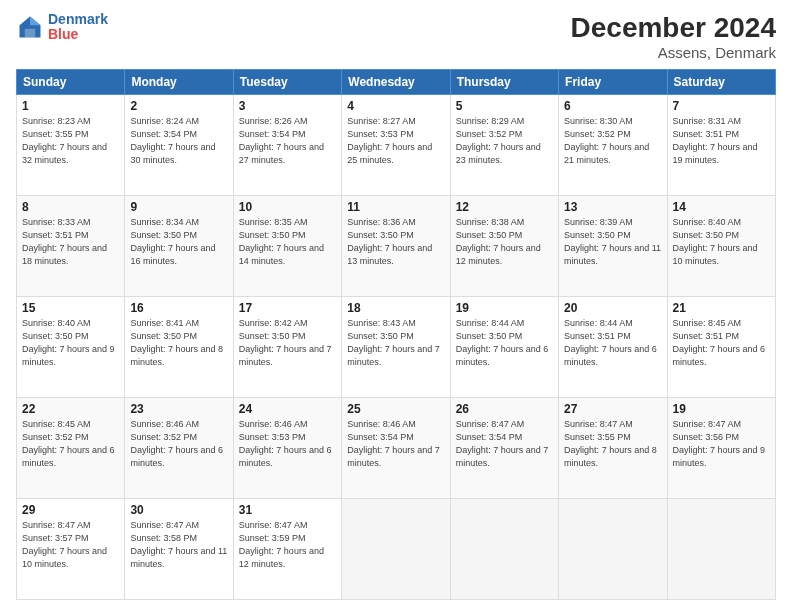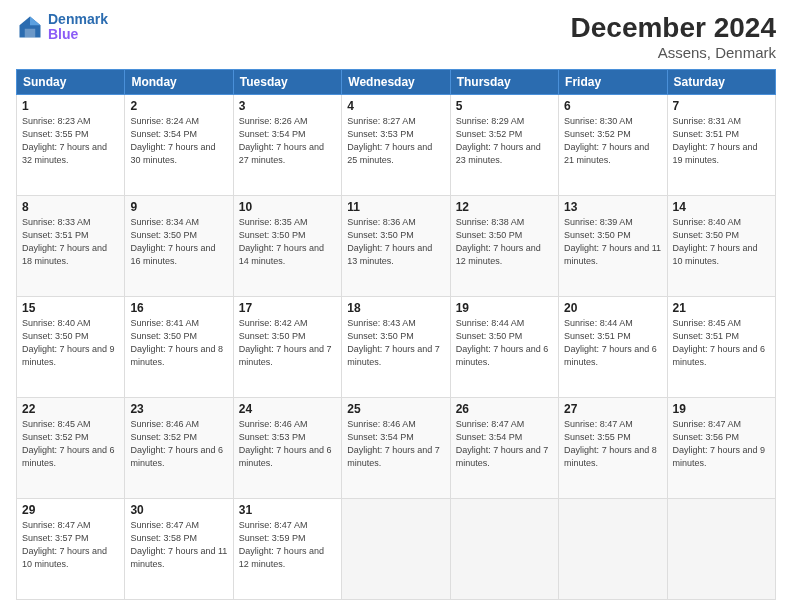--- a/index.html
+++ b/index.html
@@ -103,21 +103,21 @@
 <div class="page">
   <div class="header">
     <div class="logo">
       <svg class="logo-icon" viewBox="0 0 32 32">
         <polygon points="16,4 28,14 28,28 4,28 4,14" fill="#2b6cb0"></polygon>
         <polygon points="16,4 28,14 16,14" fill="#5ba0e0"></polygon>
         <rect x="10" y="18" width="12" height="10" fill="#fff" opacity="0.3"></rect>
       </svg>
       <div class="logo-text">
         <div><span>Denmark</span></div>
-        <div><span style="color:#8b5cf6">Blue</span></div>
+        <div><span style="color:#ef4444">Blue</span></div>
       </div>
     </div>
     <div class="title-block">
       <div class="month-title">December 2024</div>
       <div class="subtitle">Assens, Denmark</div>
     </div>
   </div>
 
   <table class="calendar">
     <thead>

